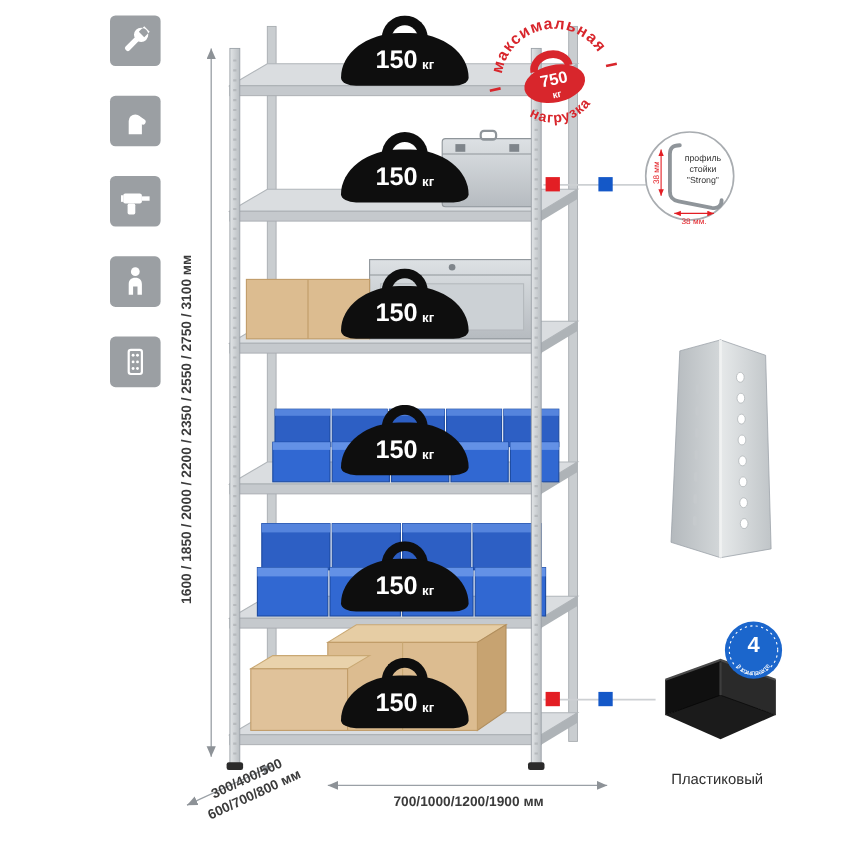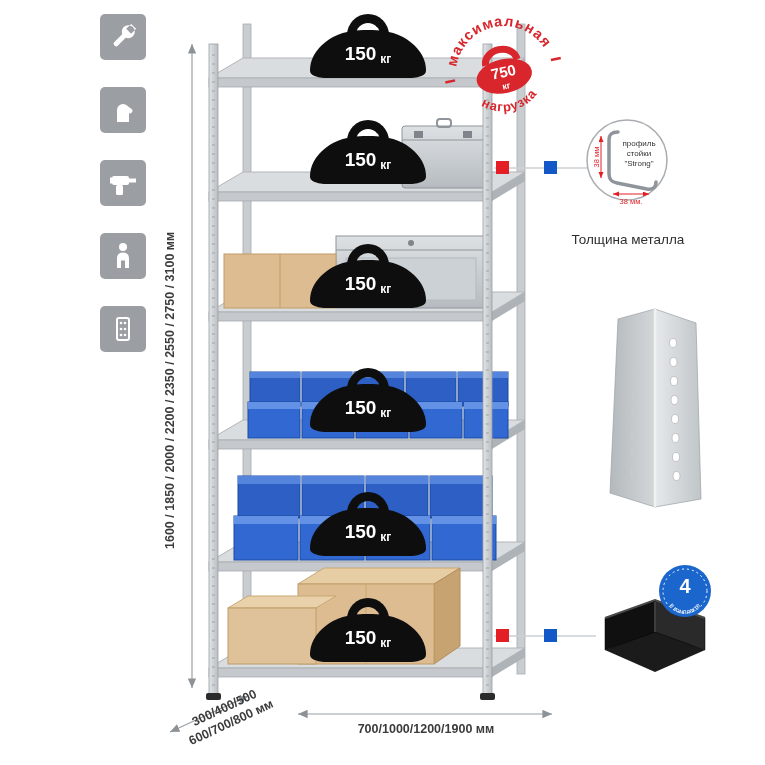--- a/index.html
+++ b/index.html
@@ -12,21 +12,21 @@
   .icon-sq{width:46px;height:46px;background:#9b9fa3;border-radius:5px;
            display:flex;align-items:center;justify-content:center;}
 
   
   .kb{position:absolute;width:116px;text-align:center;z-index:3;}
   .kb-handle{width:42px;height:22px;margin:0 auto -6px;border:9px solid #0e0e0e;border-bottom:none;
              border-radius:22px 22px 0 0;box-sizing:border-box;}
   .kb-body{width:116px;height:48px;background:#0e0e0e;
            border-radius:54% 54% 14% 14% / 100% 100% 18% 18%;
            display:flex;align-items:center;justify-content:center;gap:4px;color:#fff;}
-  .kb-val{font-size:19px;font-weight:bold;}
+  .kb-val{font-size:23px;font-weight:bold;}
   .kb-unit{font-size:12px;font-weight:bold;margin-top:9px;}
 
   
   .dim{color:#3b3b3b;font-size:12.5px;font-weight:bold;z-index:2;}
   .height-label{position:absolute;left:163px;top:200px;height:380px;display:flex;align-items:center;
                 justify-content:center;writing-mode:vertical-rl;transform:rotate(180deg);}
   .width-label{position:absolute;left:296px;top:722px;width:260px;text-align:center;}
   .depth-label{position:absolute;left:148px;top:700px;width:160px;text-align:center;
                transform:rotate(-25deg);line-height:1.25;}
 
@@ -354,21 +354,20 @@
     <line x1="16" y1="20" x2="16" y2="62" stroke="#e31e24" stroke-width="1" marker-start="url(#arrR)" marker-end="url(#arrR)"></line>
     <text x="11" y="44" transform="rotate(-90 11 41)" text-anchor="middle" font-size="7.5" fill="#e31e24">38 мм</text>
     <line x1="28" y1="78" x2="64" y2="78" stroke="#e31e24" stroke-width="1" marker-start="url(#arrR)" marker-end="url(#arrR)"></line>
     <text x="46" y="88" text-anchor="middle" font-size="7.5" fill="#e31e24">38 мм.</text>
     <text x="54" y="30" text-anchor="middle" font-size="8" fill="#333">профиль</text>
     <text x="54" y="40" text-anchor="middle" font-size="8" fill="#333">стойки</text>
     <text x="54" y="50" text-anchor="middle" font-size="8" fill="#333">"Strong"</text>
   </svg>
 
   <div class="caption caption-profile">
-    <div>Толщина металла</div>
   </div>
 
   <svg class="post-illu" width="108" height="215" viewBox="0 0 108 215">
     <defs>
       <linearGradient id="gp1" x1="0" y1="0" x2="1" y2="0">
         <stop offset="0" stop-color="#e6e9ea"></stop>
           <stop offset="1" stop-color="#c0c5c8"></stop>
       </linearGradient>
       <linearGradient id="gp2" x1="0" y1="0" x2="1" y2="0">
         <stop offset="0" stop-color="#b4b9bd"></stop>
@@ -413,20 +412,21 @@
       </defs>
     <circle cx="27" cy="27" r="26" fill="#1b66cc"></circle>
     <circle cx="27" cy="27" r="22" fill="none" stroke="#ffffff" stroke-width="1" stroke-dasharray="2 3"></circle>
     <text x="27" y="29" text-anchor="middle" font-size="20" font-weight="bold" fill="#fff">4</text>
     <text font-size="6.5" fill="#fff">
       <textPath href="#bArc" startOffset="50%" text-anchor="middle">в комплекте</textPath>
     </text>
   </svg>
 
   <div class="caption caption-foot">
+    <div>Пластиковый</div>
   </div>
 
   <div class="dim height-label">1600 / 1850 / 2000 / 2200 / 2350 / 2550 / 2750 / 3100 мм</div>
   <div class="dim width-label">700/1000/1200/1900 мм</div>
   <div class="dim depth-label">
     <div>300/400/500</div>
     <div>600/700/800 мм</div>
   </div>
 
 </div>

